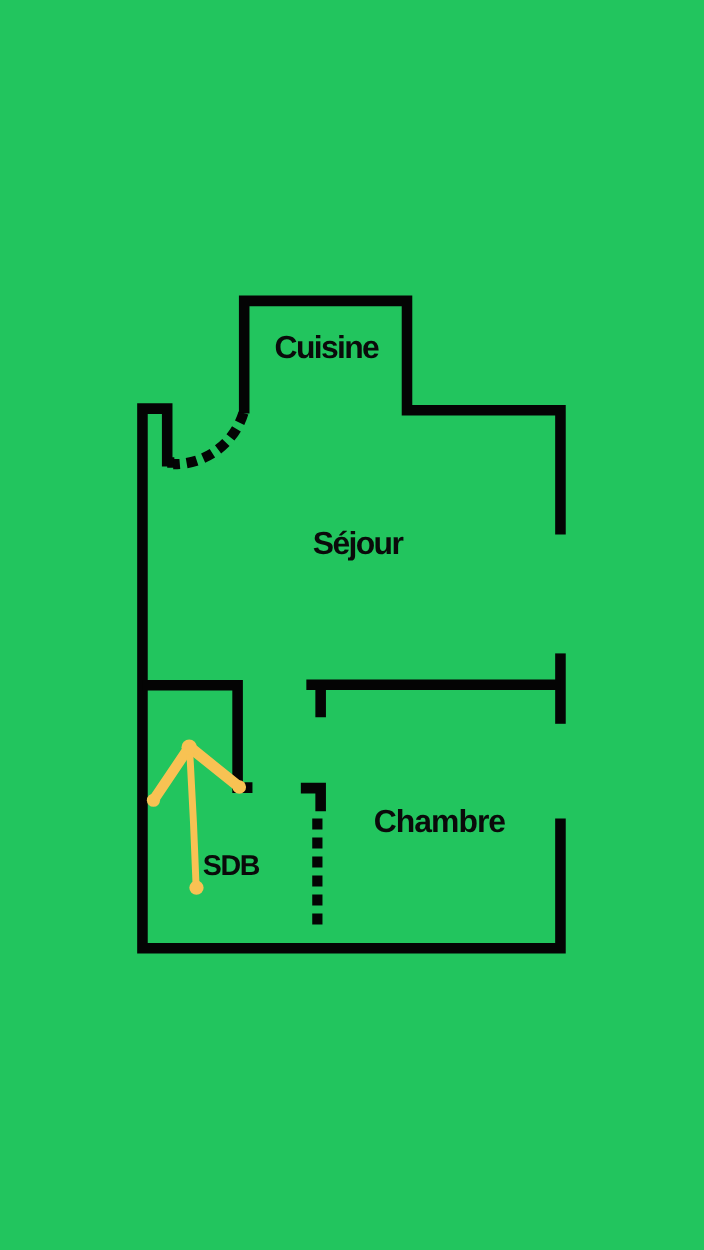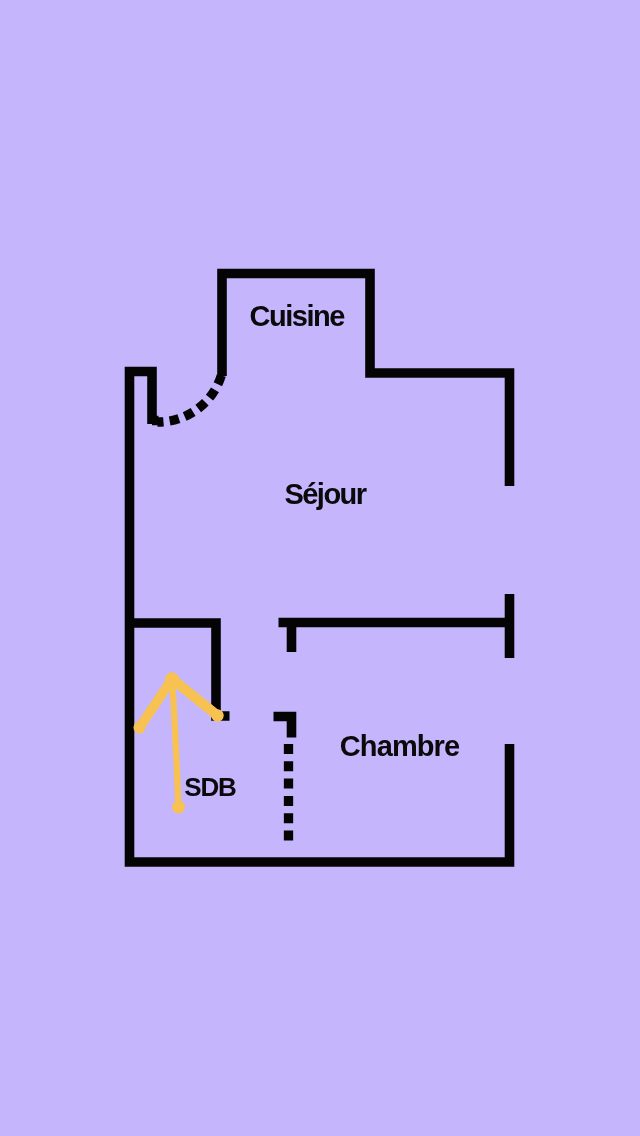--- a/index.html
+++ b/index.html
@@ -1,16 +1,16 @@
 <!DOCTYPE html>
 <html><head>
 <meta charset="utf-8">
 <style>
   html,body{margin:0;padding:0;background:#ffffff;}
-  .page{width:640px;height:1136px;position:relative;background:#c4b5fd;overflow:hidden;}
+  .page{width:640px;height:1136px;position:relative;background:#22c55e;overflow:hidden;}
   svg text{font-family:"Liberation Sans",sans-serif;font-weight:bold;fill:#0a0a0a;}
 </style>
 </head>
 <body>
 <div class="page">
 <svg width="640" height="1136" viewBox="0 0 640 1136">
 
   <g fill="none" stroke="#040404" stroke-width="9.6">
     <path d="M 158.5 420.5 L 152 420.5 M 152 424 L 152 371.5 L 129.5 371.5 L 129.5 862 L 509.5 862 L 509.5 744"></path>
   </g>

